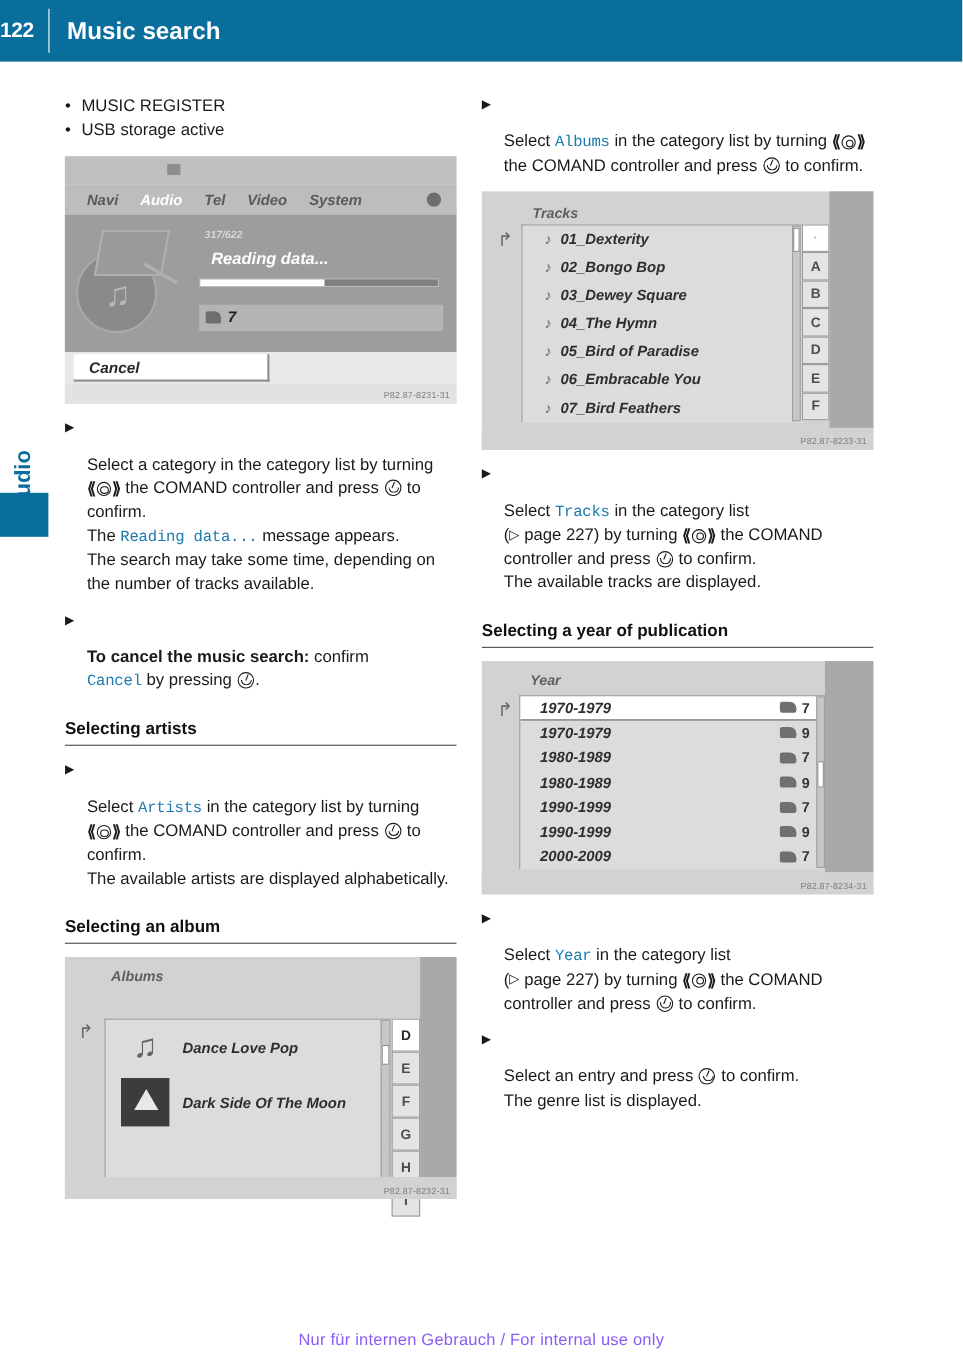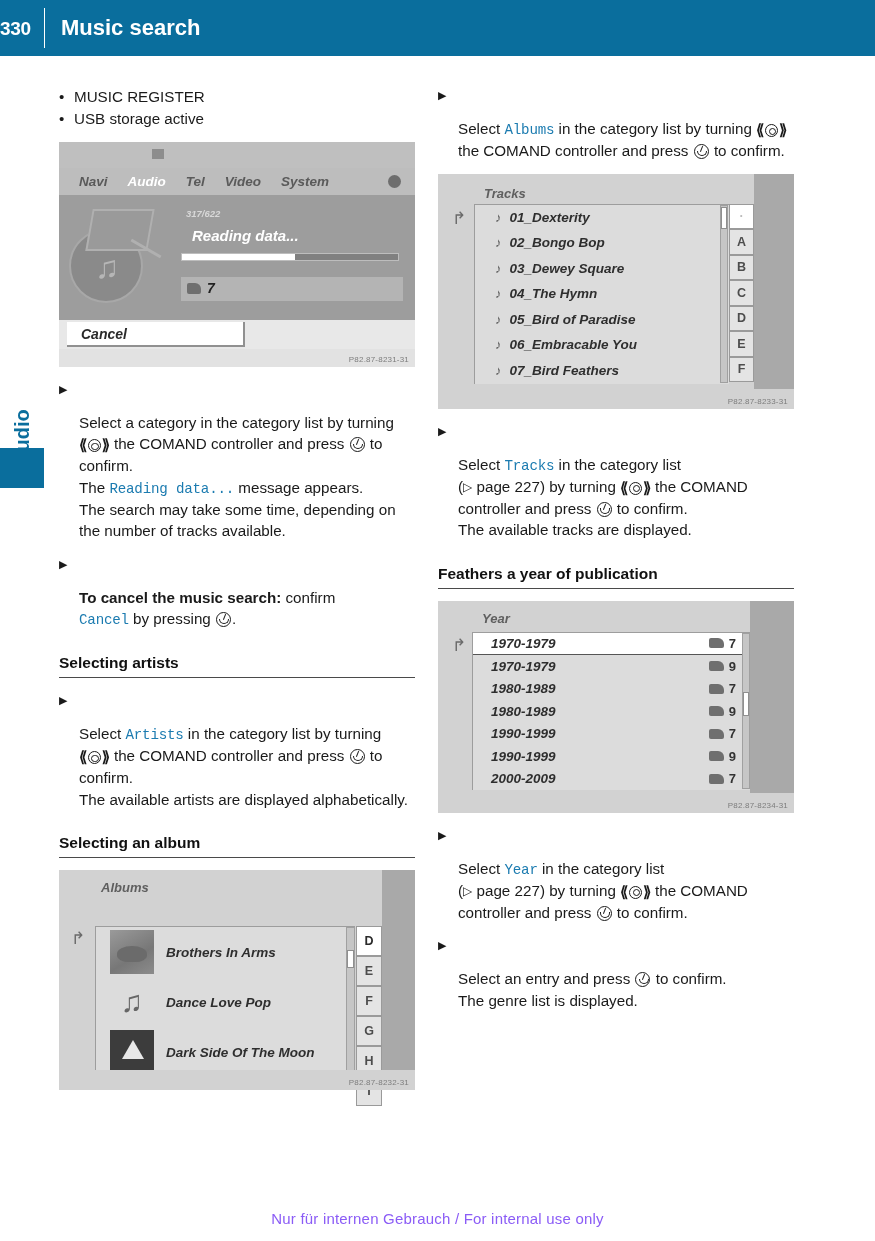--- a/index.html
+++ b/index.html
@@ -350,21 +350,21 @@
     text-align: center; font-size: 15px; color: #8b5cf6;
     letter-spacing: 0.2px;
   }
 </style>
 </head>
 <body>
 
 <div class="page">
 
   <div class="header">
-    <div class="header-pageno">330</div>
+    <div class="header-pageno">122</div>
     <div class="header-rule"></div>
     <div class="header-title">Music search</div>
   </div>
 
   <div class="sidetab">
     <div class="sidetab-label">Audio</div>
     <div class="sidetab-marker"></div>
   </div>
 
   <div class="col col-left">
@@ -443,24 +443,20 @@
         <span>The available artists are displayed alphabetically.</span>
       </div>
     </div>
 
     <div class="subhead">Selecting an album</div>
 
     <div class="figure comand fig-albums">
       <div class="cm-title">Albums</div>
       <div class="cm-back"></div>
       <div class="cm-list">
-        <div class="cm-row">
-          <div class="cover c1"></div>
-          <span>Brothers In Arms</span>
-        </div>
         <div class="cm-row">
           <div class="noteico">♫</div>
           <span>Dance Love Pop</span>
         </div>
         <div class="cm-row">
           <div class="cover c3"></div>
           <span>Dark Side Of The Moon</span>
         </div>
       </div>
       <div class="cm-scroll">
@@ -543,21 +539,21 @@
 
     <div class="step">
       <div class="arrow">▶</div>
       <div class="step-body">
         <span>Select </span><span class="mono">Tracks</span><span> in the category list</span><br>
         <span>(</span><span class="tri-ref">▷</span><span> page 227</span><span>) by turning </span><span class="ctl-turn"><span class="br">⟪</span><span class="ring"></span><span class="br">⟫</span></span><span> the COMAND controller and press </span><span class="ctl-press"></span><span> to confirm.</span><br>
         <span>The available tracks are displayed.</span>
       </div>
     </div>
 
-    <div class="subhead">Feathers a year of publication</div>
+    <div class="subhead">Selecting a year of publication</div>
 
     <div class="figure comand fig-year">
       <div class="cm-title">Year</div>
       <div class="cm-back"></div>
       <div class="cm-list">
         <div class="cm-row sel">
           <span class="yr">1970-1979</span>
           <span class="cnt">
               <span class="srcico"></span>
               <span>7</span>

